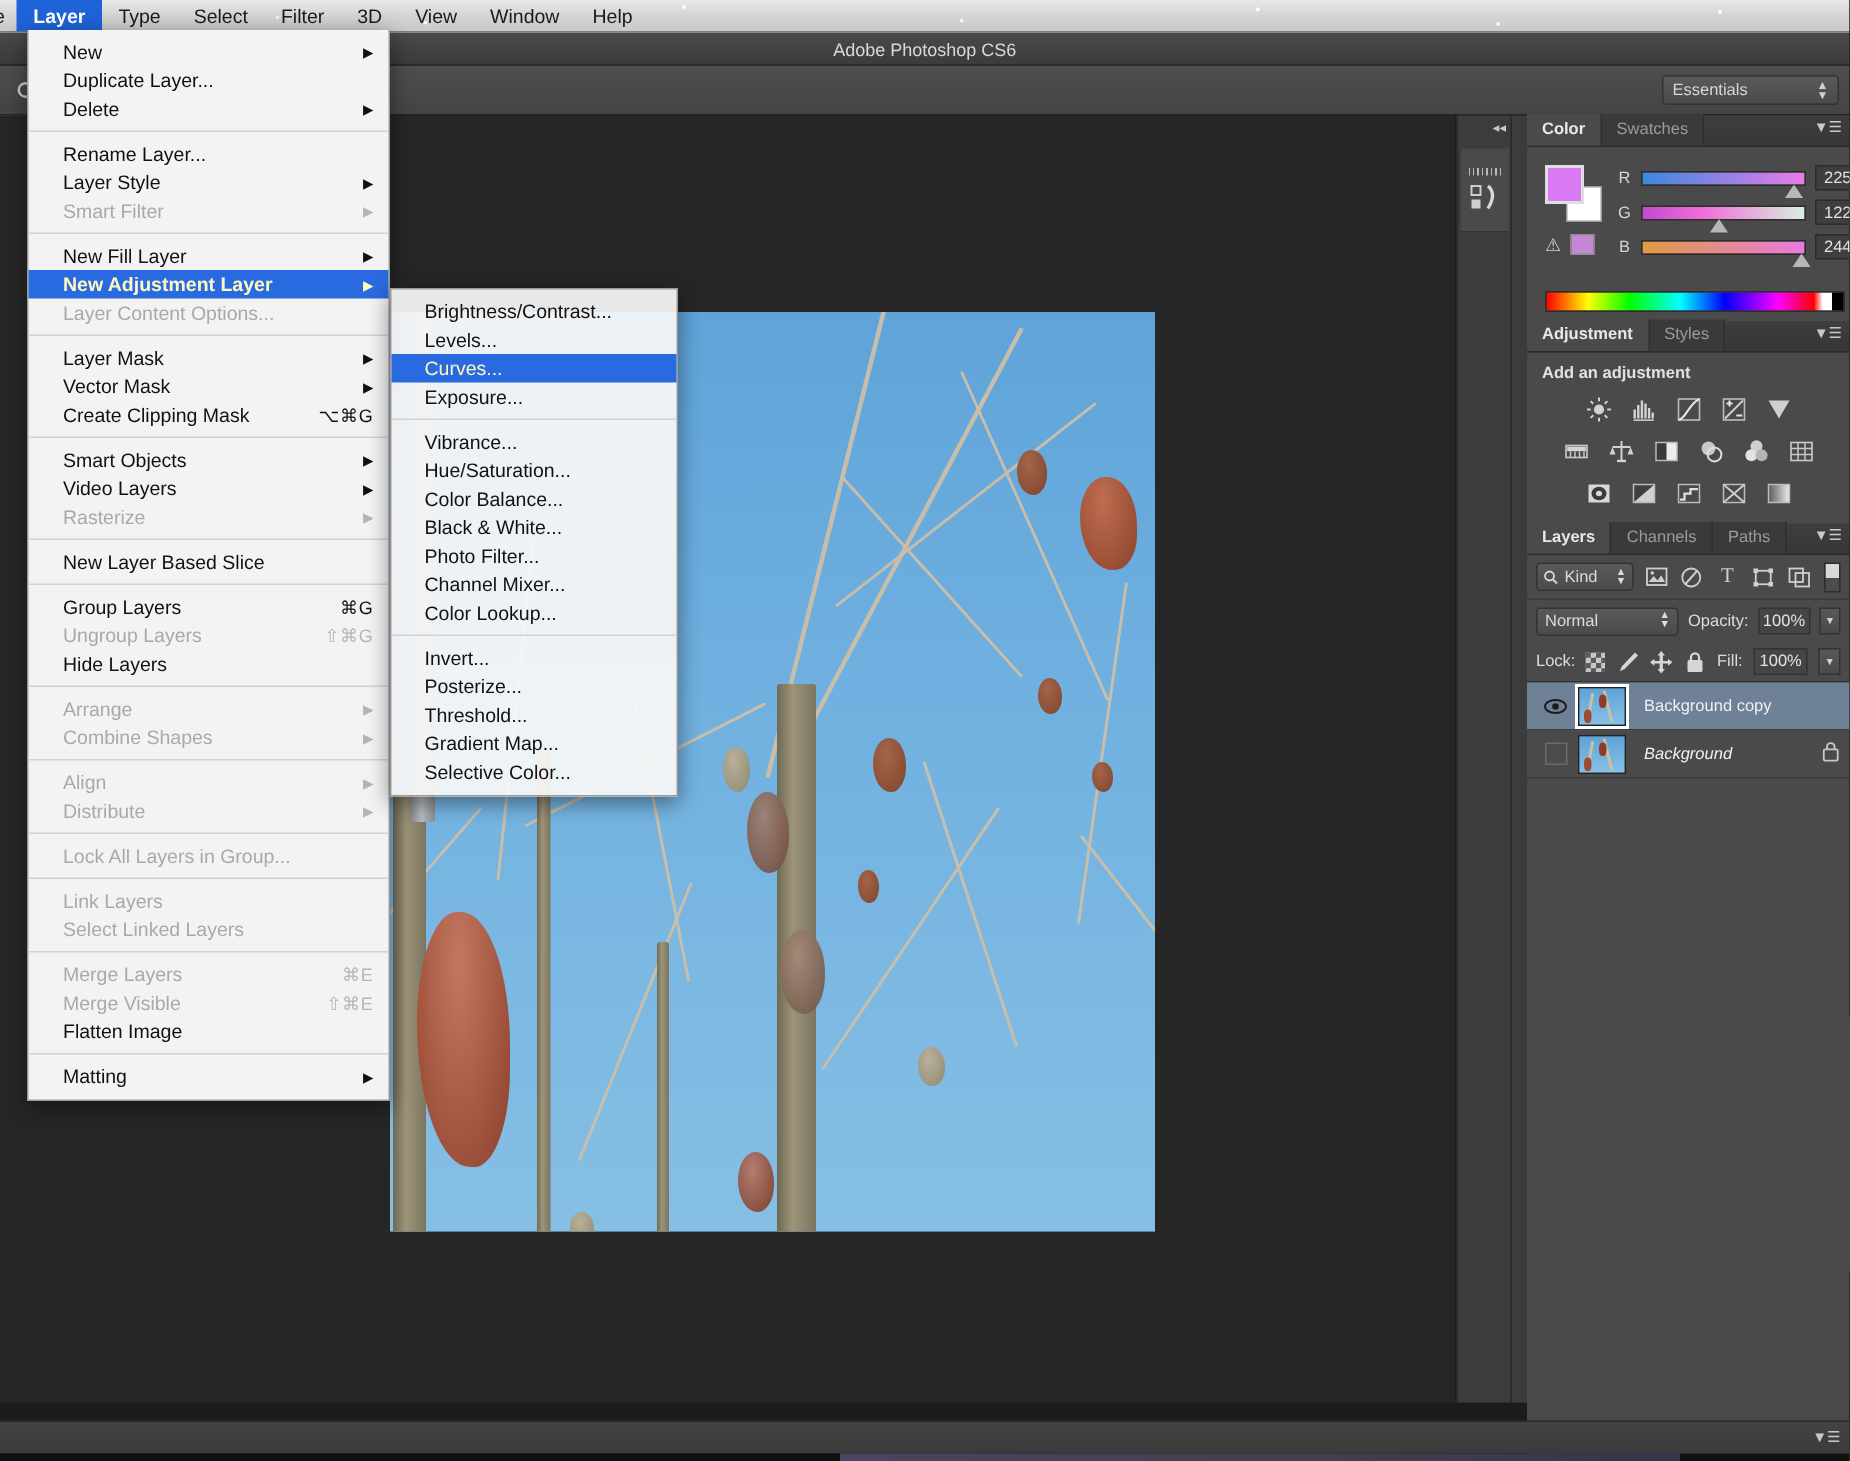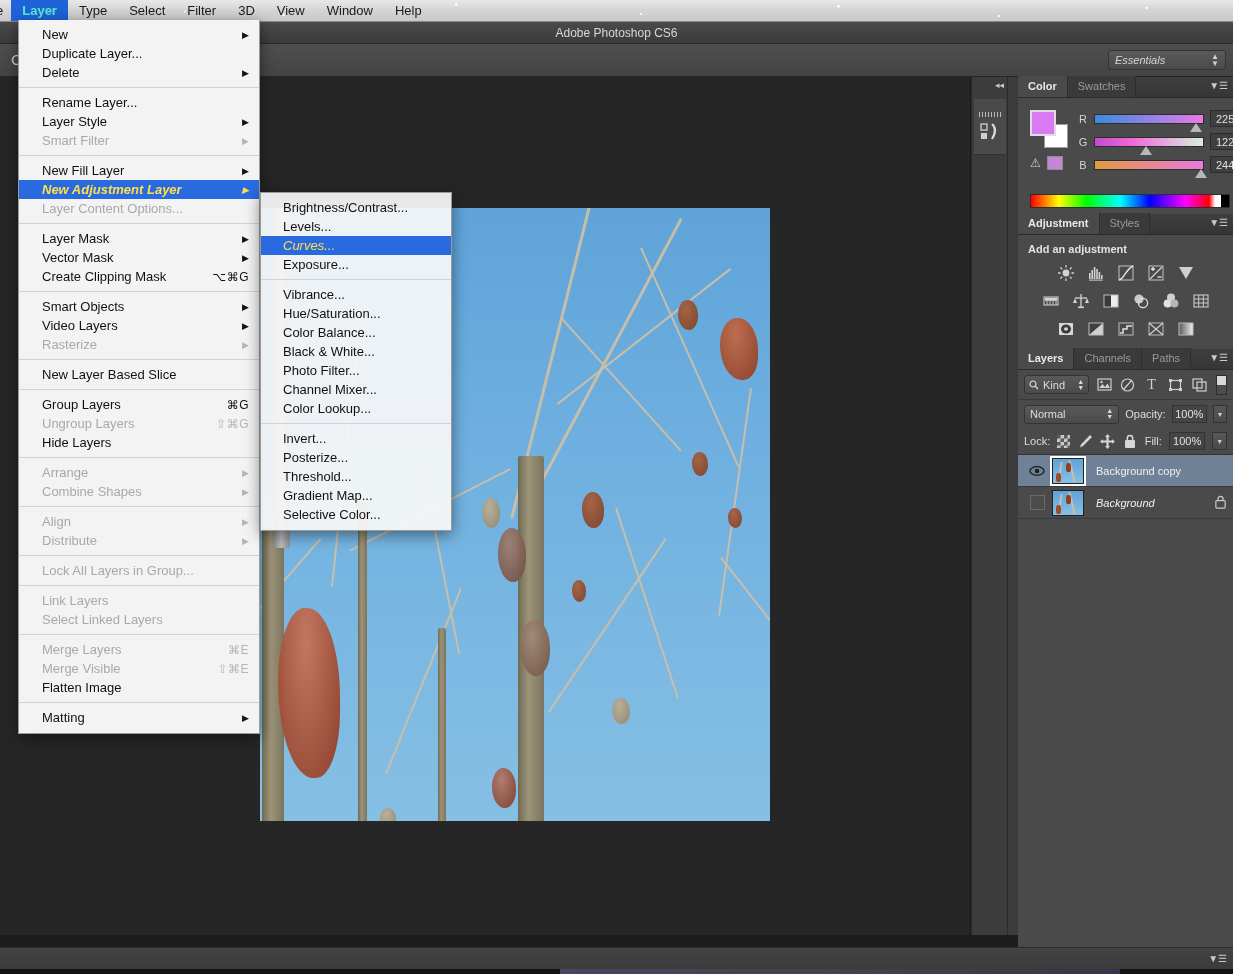--- a/index.html
+++ b/index.html
@@ -31,35 +31,35 @@
       radial-gradient(circle at 81% 76%, rgba(255,255,255,.85) 0 1px, transparent 1.4px),
       radial-gradient(circle at 93% 38%, rgba(255,255,255,.9) 0 1.1px, transparent 1.5px),
       radial-gradient(circle at 15% 55%, rgba(255,255,255,.7) 0 1px, transparent 1.3px);
     pointer-events: none;
   }
   .menubar .mi {
     padding: 0 11px; height: 22px; line-height: 22px; position: relative; z-index: 2;
     white-space: nowrap;
   }
   .menubar .mi.truncated { padding-left: 0; padding-right: 8px; margin-left: -4px; }
-  .menubar .mi.active { background: #1e63d8; color: #5eead4; font-weight: bold; }
+  .menubar .mi.active { background: #1e63d8; color: #ffffff; font-weight: bold; }
 
   
   .ps-titlebar {
     position: absolute; top: 22px; left: 0; width: 1233px; height: 22px;
     background: linear-gradient(to bottom, #4a4a4a, #3b3b3b);
     border-bottom: 1px solid #2a2a2a;
     color: #d8d8d8; font-size: 12px;
     display: flex; align-items: center; justify-content: center;
   }
   .ps-optionsbar {
     position: absolute; top: 44px; left: 0; width: 1233px; height: 33px;
     background: linear-gradient(to bottom, #4e4e4e, #444);
     border-bottom: 1px solid #262626;
-    display: flex; align-items: center; font-style: italic;
+    display: flex; align-items: center;
   }
   .opt-icon {
     width: 26px; height: 26px; margin-left: 8px;
     display: flex; align-items: center; justify-content: center;
     color: #cfcfcf;
   }
   .opt-sep { width: 1px; height: 20px; background: #5d5d5d; margin: 0 6px; }
   .workspace-select {
     position: absolute; right: 7px; top: 6px;
     width: 118px; height: 20px;
@@ -271,21 +271,21 @@
     box-shadow: 0 4px 14px rgba(0,0,0,.45);
     font-size: 13px; color: #111;
     padding: 5px 0 6px 0;
     z-index: 50;
   }
   .menu-item {
     height: 19px; display: flex; align-items: center;
     padding: 0 10px 0 23px; white-space: nowrap; position: relative;
   }
   .menu-item.disabled { color: #a9a9a9; }
-  .menu-item.highlight { background: #2a6ae0; color: #fde047; font-style: italic; }
+  .menu-item.highlight { background: #2a6ae0; color: #fef9c3; }
   .menu-item .shortcut { margin-left: auto; font-size: 12px; letter-spacing: .5px; padding-left: 16px;}
   .menu-item .sub-arrow { margin-left: auto; font-size: 9px; padding-left: 14px; }
   .menu-item.disabled .sub-arrow, .menu-item.disabled .shortcut { color: #b5b5b5; }
   .menu-sep { height: 1px; background: #d2d2d2; margin: 5px 0; }
 
   .ps-submenu {
     position: absolute; left: 260px; top: 192px; width: 192px;
     background: rgba(247,247,247,.93);
     border: 1px solid #9a9a9a;
     box-shadow: 0 4px 14px rgba(0,0,0,.45);

